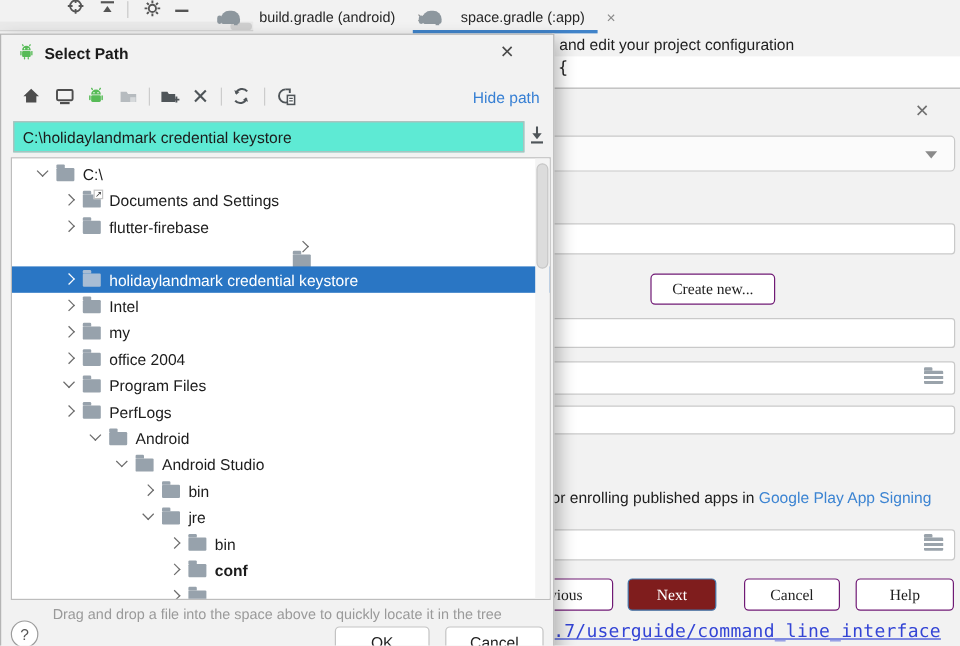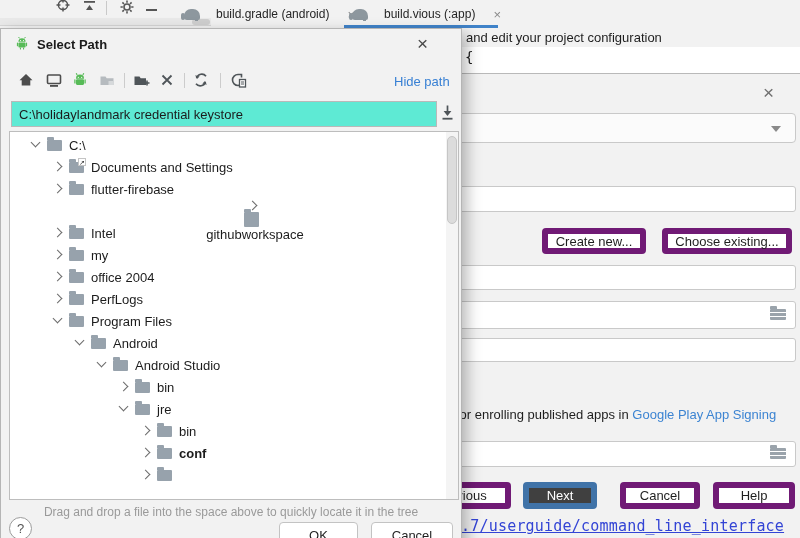--- a/index.html
+++ b/index.html
@@ -30,28 +30,28 @@
   .wizard { left:460px; top:73px; width:340px; height:465px; background:#f2f2f2; border-top:1px solid #b9b9b9; }
   .wiz-close { position:absolute; left:303px; top:9px; font-size:19px; color:#707070; line-height:1; }
   .field { position:absolute; left:-20px; width:356px; background:#fff; border:1px solid #c9c9c9; border-radius:3px; font-size:13px; color:#444; }
   .dropdown { top:39px; height:30px; background:#fbfbfb; border-radius:4px; }
   .dd-arrow { position:absolute; right:14px; top:12px; width:0; height:0; border-left:5px solid transparent; border-right:5px solid transparent; border-top:6px solid #8a8a8a; }
   .f2 { top:112px; height:26px; }
   .f3 { top:191px; height:25px; }
   .f4 { top:227px; height:28px; }
   .f5 { top:264px; height:24px; }
   .f6 { top:367px; height:26px; padding:5px 0 0 2px; }
-  .wbtn { position:absolute; height:26px; background:#fff; border:6px solid #701a75; border-radius:4px; font-size:13px; color:#1f1f1f; display:flex; align-items:center; justify-content:center; }
+  .wbtn { position:absolute; height:26px; background:#fff; border:1px solid #701a75; border-radius:4px; font-size:13px; color:#1f1f1f; display:flex; align-items:center; justify-content:center;font-family:Liberation Serif, serif; }
   .btn-create { left:82px; top:154px; width:104px; }
   .btn-choose { left:202px; top:154px; width:130px; }
   .signing { position:absolute; left:-4px; top:333px; font-size:13px; white-space:nowrap; }
   .signing .lnk { color:#3c84d2; }
   .btnrow-btn { top:408px; height:27px; }
   .btn-prev { left:-28px; width:79px; }
-  .btn-next { left:63px; width:74px; background:#404040; border-color:#4073a8; color:#fff; }
+  .btn-next { left:63px; width:74px; background:#7f1d1d; border-color:#4073a8; color:#fff; }
   .btn-cancel2 { left:160px; width:80px; }
   .btn-help { left:253px; width:82px; }
   .gradle-link { position:absolute; left:1px; top:443px; font-family:"DejaVu Sans Mono", monospace; font-size:15px; letter-spacing:0.2px; color:#3344d5; text-decoration:underline; white-space:nowrap; }
   .browse-folder { position:absolute; width:16px; height:11px; border-radius:1px;
     background:linear-gradient(#9aa3ab 3px, #fff 3px 4.5px, #9aa3ab 4.5px 7px, #fff 7px 8.5px, #9aa3ab 8.5px); }
   .browse-folder:before { content:""; position:absolute; left:0; top:-3px; width:7px; height:3px; background:#9aa3ab; border-radius:1px 1px 0 0; }
 
   
   .spd { left:0; top:28px; width:462px; height:530px; background:#f2f2f2; border:1px solid #b5b5b5;
     box-shadow:5px 5px 14px rgba(0,0,0,0.28); }
@@ -118,37 +118,36 @@
     <span class="panel-thumb"></span>
   </div>
 
   <div class="tab" style="left:176px">
     <span class="elephant"></span>
     <span>build.gradle (android)</span>
     <span class="tab-close">×</span>
   </div>
   <div class="tab" style="left:344px">
     <span class="elephant"></span>
-    <span>build.vious (:app)</span>
+    <span>space.gradle (:app)</span>
     <span class="tab-close">×</span>
   </div>
   <div class="tab-underline abs" style="left:344px;width:154px"></div>
 
   <div class="abs banner">and edit your project configuration</div>
   <div class="abs editor">{</div>
 
   <div class="abs wizard">
     <span class="wiz-close">×</span>
 
     <div class="field dropdown">
         <span class="dd-arrow"></span>
       </div>
     <div class="field f2"></div>
     <div class="wbtn btn-create">Create new...</div>
-    <div class="wbtn btn-choose">Choose existing...</div>
     <div class="field f3"></div>
     <div class="field f4"></div>
     <span class="browse-folder" style="left:310px;top:235px"></span>
     <div class="field f5"></div>
 
     <div class="signing">
       <span>for enrolling published apps in </span><span class="lnk">Google Play App Signing</span>
     </div>
 
     <div class="field f6">o</div>
@@ -265,44 +264,49 @@
           <div class="tree-row" style="padding-left: 42px; margin-top: 0px;">
     <span class="chev col"></span>
     <span class="tfolder"></span>
     <span class="lbl">flutter-firebase</span>
   </div>
           <div class="tree-row" style="padding-left: 42px; margin-top: 0px; flex-direction: column;">
     <span class="chev col"></span>
     <span class="tfolder"></span>
     <span class="lbl">githubworkspace</span>
   </div>
+          <div class="tree-row sel" style="padding-left: 42px; margin-top: 0px;">
+    <span class="chev col"></span>
+    <span class="tfolder"></span>
+    <span class="lbl">holidaylandmark credential keystore</span>
+  </div>
           <div class="tree-row" style="padding-left: 42px; margin-top: 0px;">
     <span class="chev col"></span>
     <span class="tfolder"></span>
     <span class="lbl">Intel</span>
   </div>
           <div class="tree-row" style="padding-left: 42px; margin-top: 0px;">
     <span class="chev col"></span>
     <span class="tfolder"></span>
     <span class="lbl">my</span>
   </div>
           <div class="tree-row" style="padding-left: 42px; margin-top: 0px;">
     <span class="chev col"></span>
     <span class="tfolder"></span>
     <span class="lbl">office 2004</span>
   </div>
           <div class="tree-row" style="padding-left: 42px; margin-top: 0px;">
+    <span class="chev exp"></span>
+    <span class="tfolder"></span>
+    <span class="lbl">Program Files</span>
+  </div>
+          <div class="tree-row" style="padding-left: 42px; margin-top: 0px;">
     <span class="chev col"></span>
     <span class="tfolder"></span>
     <span class="lbl">PerfLogs</span>
-  </div>
-          <div class="tree-row" style="padding-left: 42px; margin-top: 0px;">
-    <span class="chev exp"></span>
-    <span class="tfolder"></span>
-    <span class="lbl">Program Files</span>
   </div>
           <div class="tree-row" style="padding-left: 64px; margin-top: 0px;">
     <span class="chev exp"></span>
     <span class="tfolder"></span>
     <span class="lbl">Android</span>
   </div>
           <div class="tree-row" style="padding-left: 86px; margin-top: 0px;">
     <span class="chev exp"></span>
     <span class="tfolder"></span>
     <span class="lbl">Android Studio</span>

